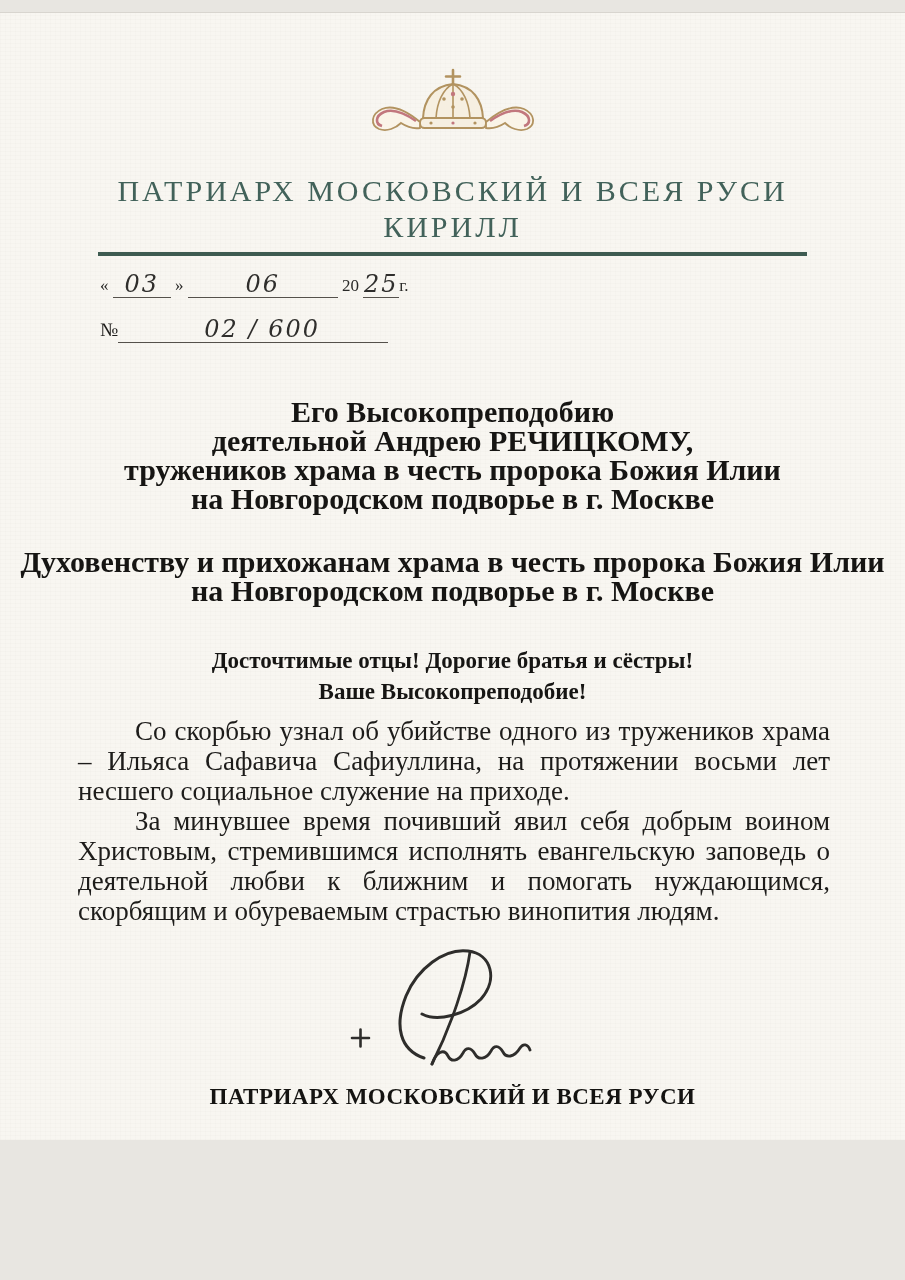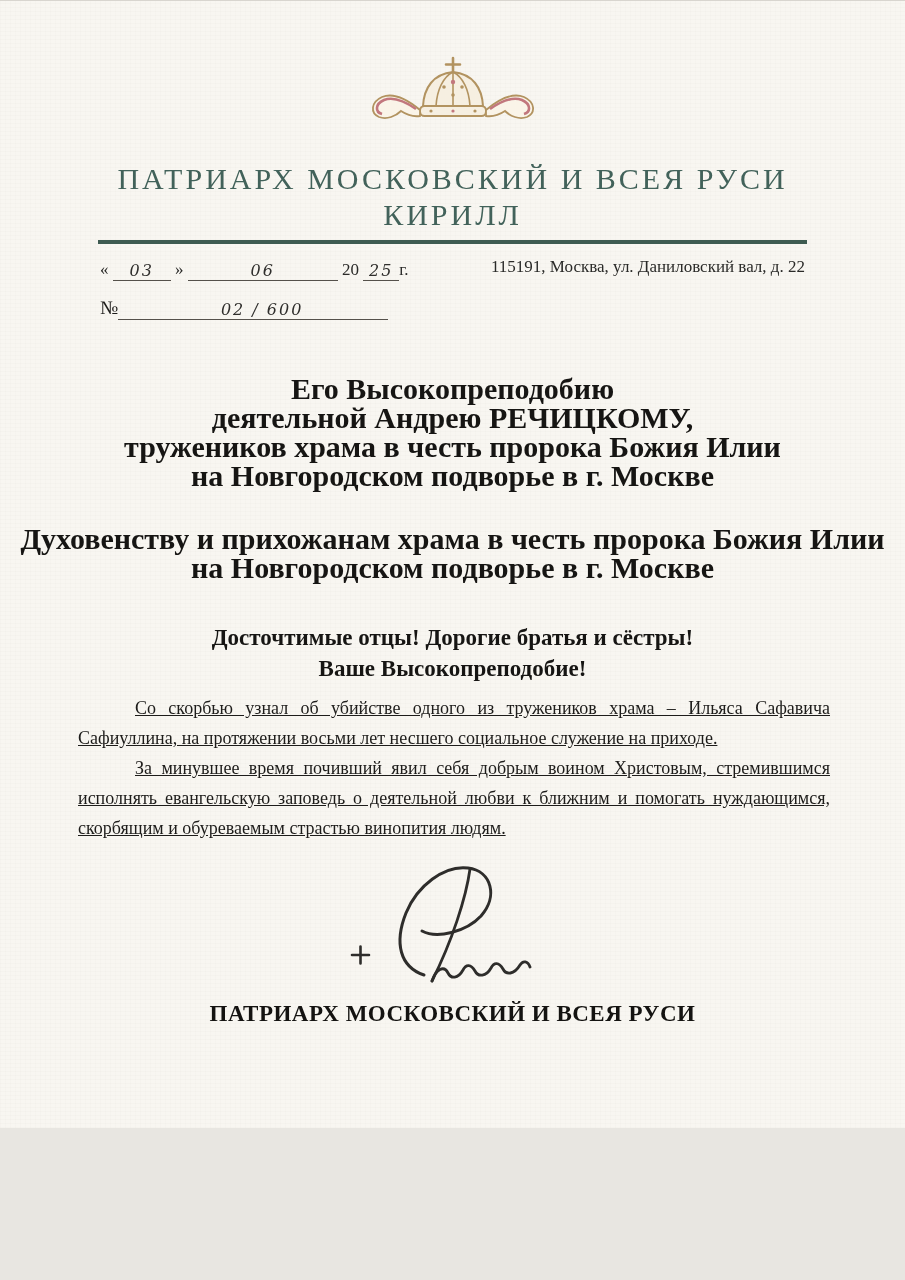--- a/index.html
+++ b/index.html
@@ -1,17 +1,17 @@
 <!DOCTYPE html>
 <html><head>
 <meta charset="utf-8">
 <style>
   html,body{margin:0;padding:0;background:#e8e6e1;}
   .page{
-    width:905px;height:1128px;margin:0 auto;position:relative;overflow:hidden;
+    width:905px;height:1128px;margin:12px auto;position:relative;overflow:hidden;
     background:#f8f6f1;
     background-image:repeating-linear-gradient(0deg, rgba(120,110,95,0.025) 0 1px, transparent 1px 4px),
                      repeating-linear-gradient(90deg, rgba(120,110,95,0.02) 0 1px, transparent 1px 5px);
     font-family:"Liberation Serif", serif;color:#1d1c1a;box-sizing:border-box;
     border-top:1px solid #d8d5cf;
   }
   .crest{display:block;margin:54px auto 0;}
   .lh-title{
     margin-top:22px;text-align:center;color:#42625a;
     font-size:30px;line-height:36px;letter-spacing:3px;font-weight:normal;
@@ -21,29 +21,29 @@
     margin:13px 100px 0;display:flex;justify-content:space-between;align-items:flex-end;
     font-size:17px;color:#2a2a28;
   }
   .ref-left{white-space:nowrap;}
   .u{display:inline-block;border-bottom:1.5px solid #55514b;text-align:center;vertical-align:baseline;}
   .u-day{width:58px;}
   .u-month{width:150px;}
   .u-year{width:36px;}
   .u-num{width:252px;text-align:center;padding-left:18px;}
   .hand{
-    font-family:"DejaVu Serif", serif;font-style:italic;font-size:16px;
+    font-family:"DejaVu Serif", serif;font-style:italic;font-size:24px;
     letter-spacing:2px;color:#2f2e2c;position:relative;top:1px;
   }
   .lh-address{font-size:17px;color:#2a2a28;padding-bottom:4px;}
   .num-row{margin:16px 100px 0;font-size:19px;}
   .addressee{margin-top:54px;text-align:center;font-weight:bold;font-size:30px;line-height:29px;color:#161513;}
   .addressee2{margin-top:34px;text-align:center;font-weight:bold;font-size:30px;line-height:29px;color:#161513;}
   .salutation{margin-top:40px;text-align:center;font-weight:bold;font-size:23px;line-height:31px;color:#161513;}
-  .body-text{margin:9px 75px 0 78px;font-size:18px;line-height:30px;text-align:justify;color:#1d1c1a;text-decoration:underline;}
+  .body-text{margin:9px 75px 0 78px;font-size:27px;line-height:30px;text-align:justify;color:#1d1c1a;}
   .body-text p{margin:0;text-indent:57px;}
   .signature{display:block;margin:12px auto 0;}
   .footer-title{margin-top:8px;text-align:center;font-weight:bold;font-size:23px;letter-spacing:0.5px;color:#141311;}
   .gold{stroke:#b29360;}
 </style>
 </head>
 <body>
 
 <div class="page">
 
@@ -78,21 +78,20 @@
 
   <div class="ref-row">
     <div class="ref-left">
       <span>«</span>
       <span class="u u-day"><span class="hand">03</span></span>
       <span>»</span>
       <span class="u u-month"><span class="hand">06</span></span>
       <span>20</span>
       <span class="u u-year"><span class="hand">25</span></span><span>г.</span>
     </div>
-    <div class="lh-address">115191, Москва, ул. Даниловский вал, д. 22</div>
   </div>
 
   <div class="num-row">
     <span>№</span><span class="u u-num"><span class="hand">02 / 600</span></span>
   </div>
 
   <div class="addressee">
     <div>Его Высокопреподобию</div>
     <div>деятельной Андрею РЕЧИЦКОМУ,</div>
     <div>тружеников храма в честь пророка Божия Илии</div>

